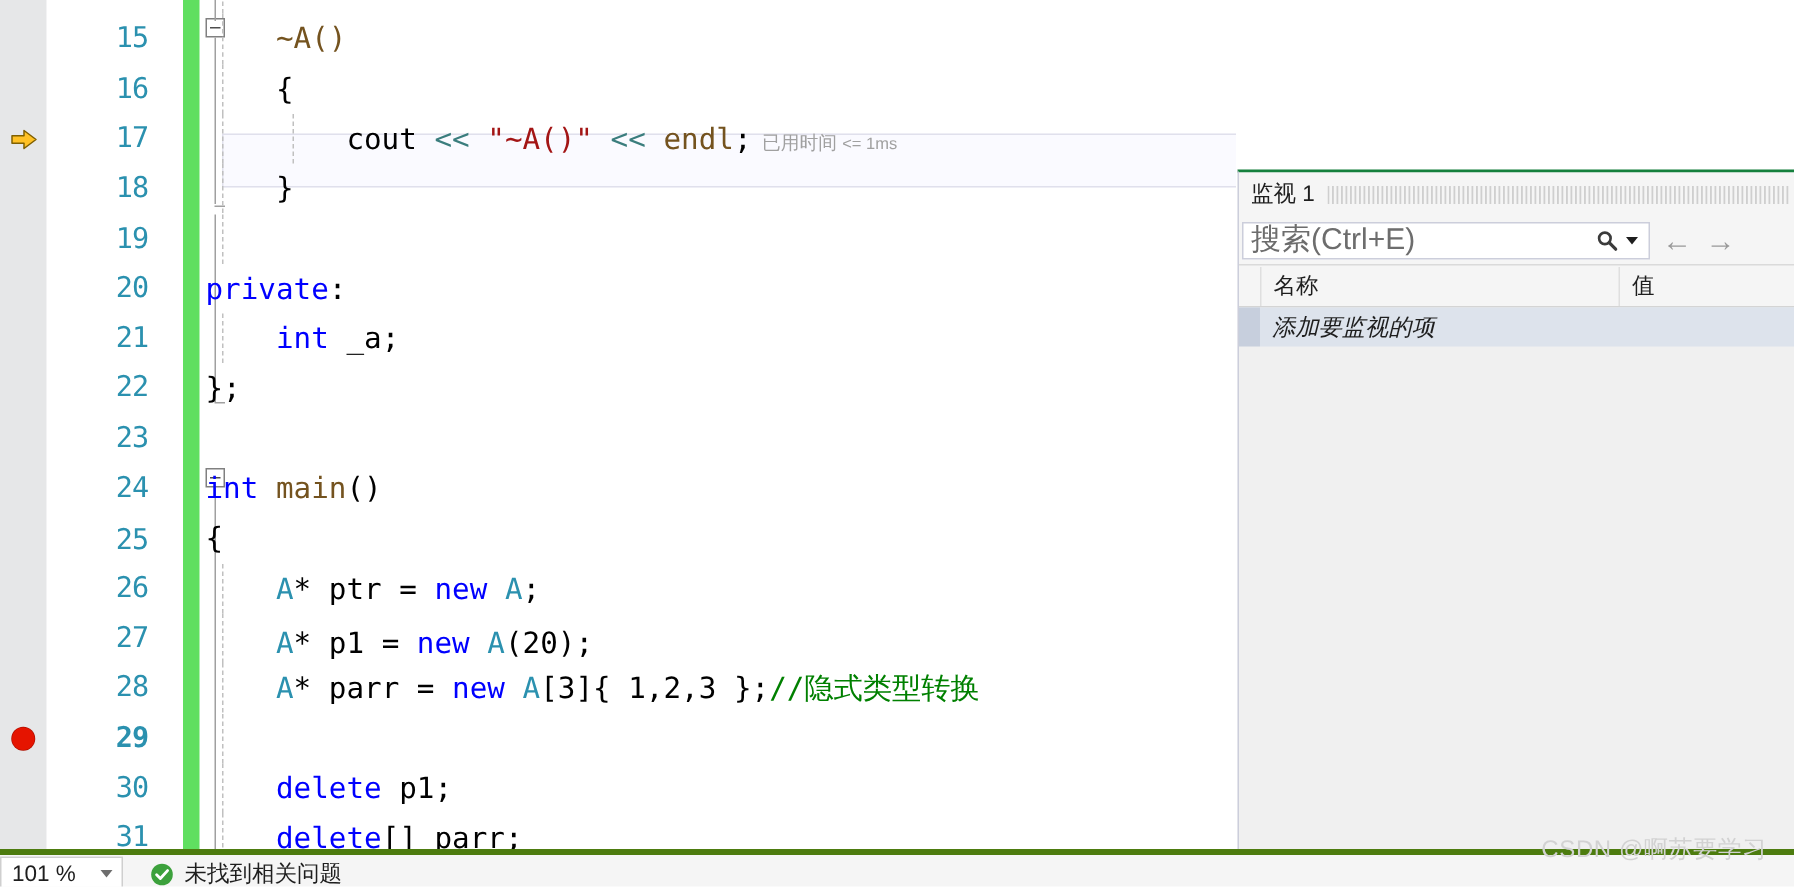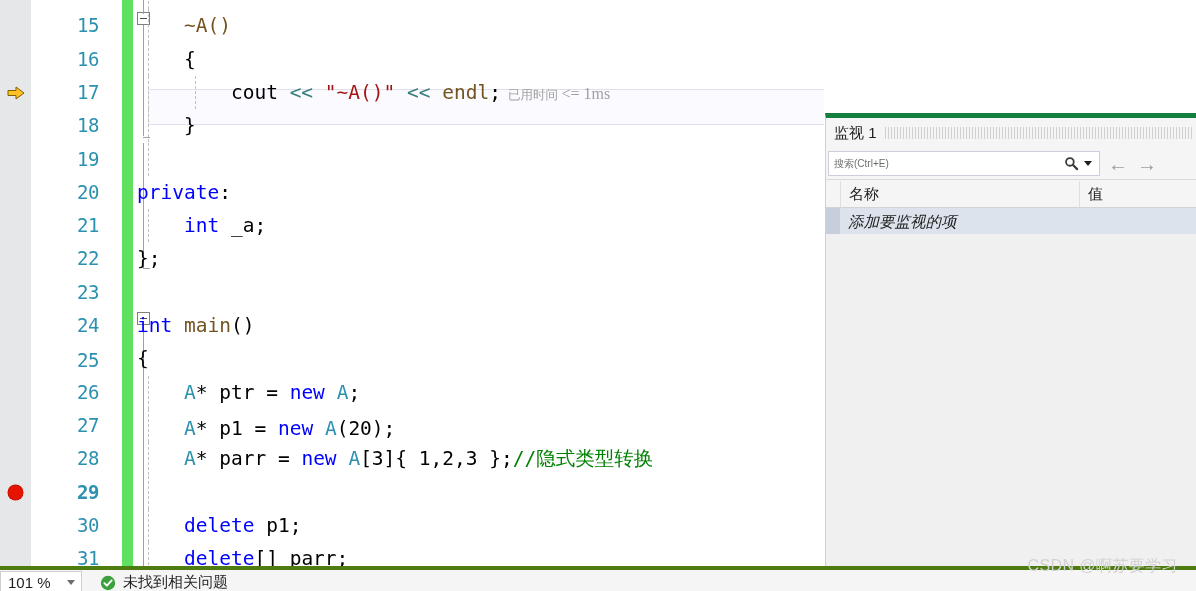--- a/index.html
+++ b/index.html
@@ -153,40 +153,40 @@
     border: 1px solid #e0e0ec;
     background: #fafaff;
   }
 
   
   .elapsed {
     color: #a0a0a0;
     font-family: "Liberation Sans", sans-serif;
     font-size: 12.5px;
   }
-  .elapsed .ms { font-size: 16px; font-family: Liberation Serif, serif; }
+  .elapsed .ms { font-size: 11px; }
 
   
   .k   { color: #0000ff; }            
   .fn  { color: #74531f; }            
   .typ { color: #2b91af; }            
   .str { color: #a31515; }            
   .op  { color: #000000; }            
   .cm  { color: #008000; }
   .shift { color: #3a7d7d; }          
 
   
   .watch {
     position: absolute;
     left: 825px; top: 113px;
     width: 371px;
     height: 453px;
     background: #f5f5f5;
     border-left: 1px solid #cccedb;
-    border-top: 5px solid #15803d;
+    border-top: 2px solid #15803d;
     box-sizing: border-box;
   }
   .watch-tabstrip {
     position: relative;
     height: 30px;
     background: #f5f5f5;
     display: flex;
     align-items: center;
   }
   .watch-tab {
@@ -223,21 +223,21 @@
     height: 25px;
     background: #ffffff;
     border: 1px solid #cccedb;
     box-sizing: border-box;
     display: flex;
     align-items: center;
   }
   .searchbox input {
     border: 0; outline: 0;
     background: transparent;
-    font-size: 10px;
+    font-size: 20px;
     color: #a16207;
     font-family: "Liberation Sans", sans-serif;
     padding-left: 5px;
     width: 225px;
     height: 23px;
   }
   .searchbox input::placeholder { color: #6d6d6d; opacity: 1; }
   .mag { width: 20px; display: flex; align-items: center; justify-content: center; }
   .caret-dn {
     width: 14px;

